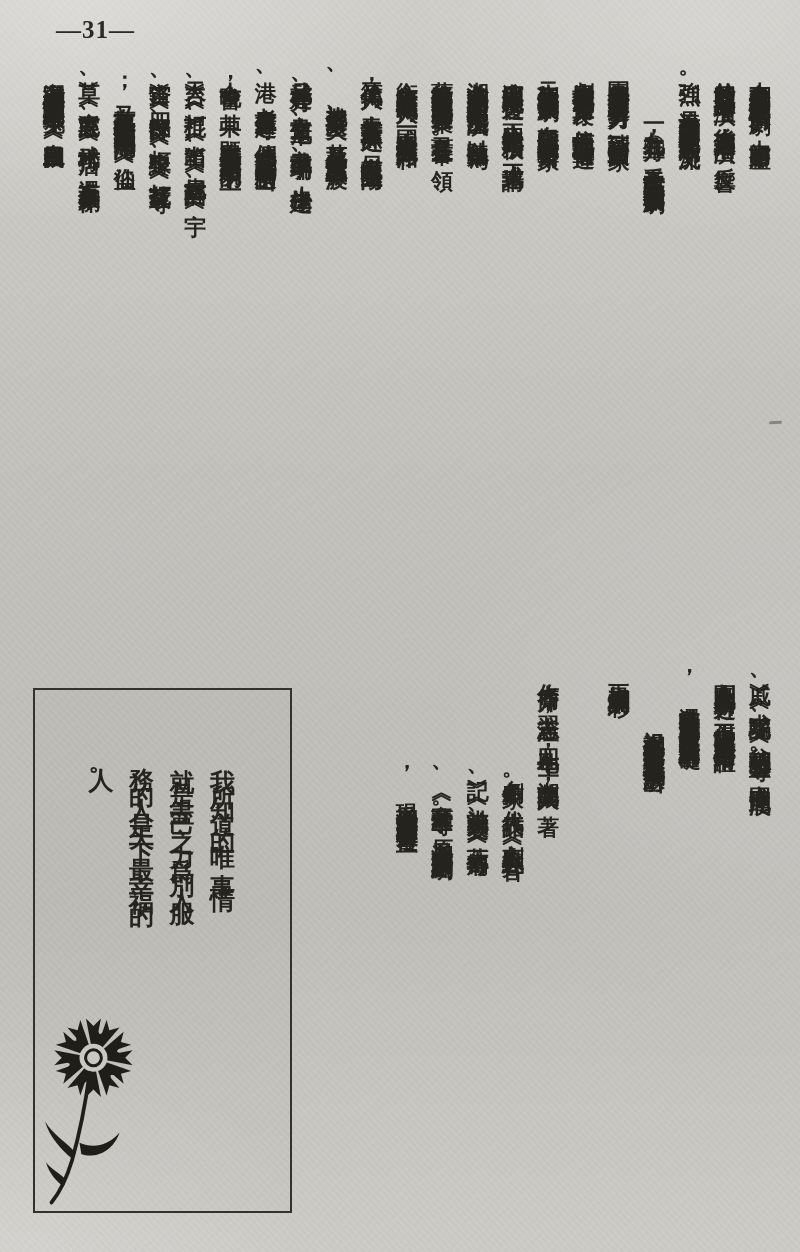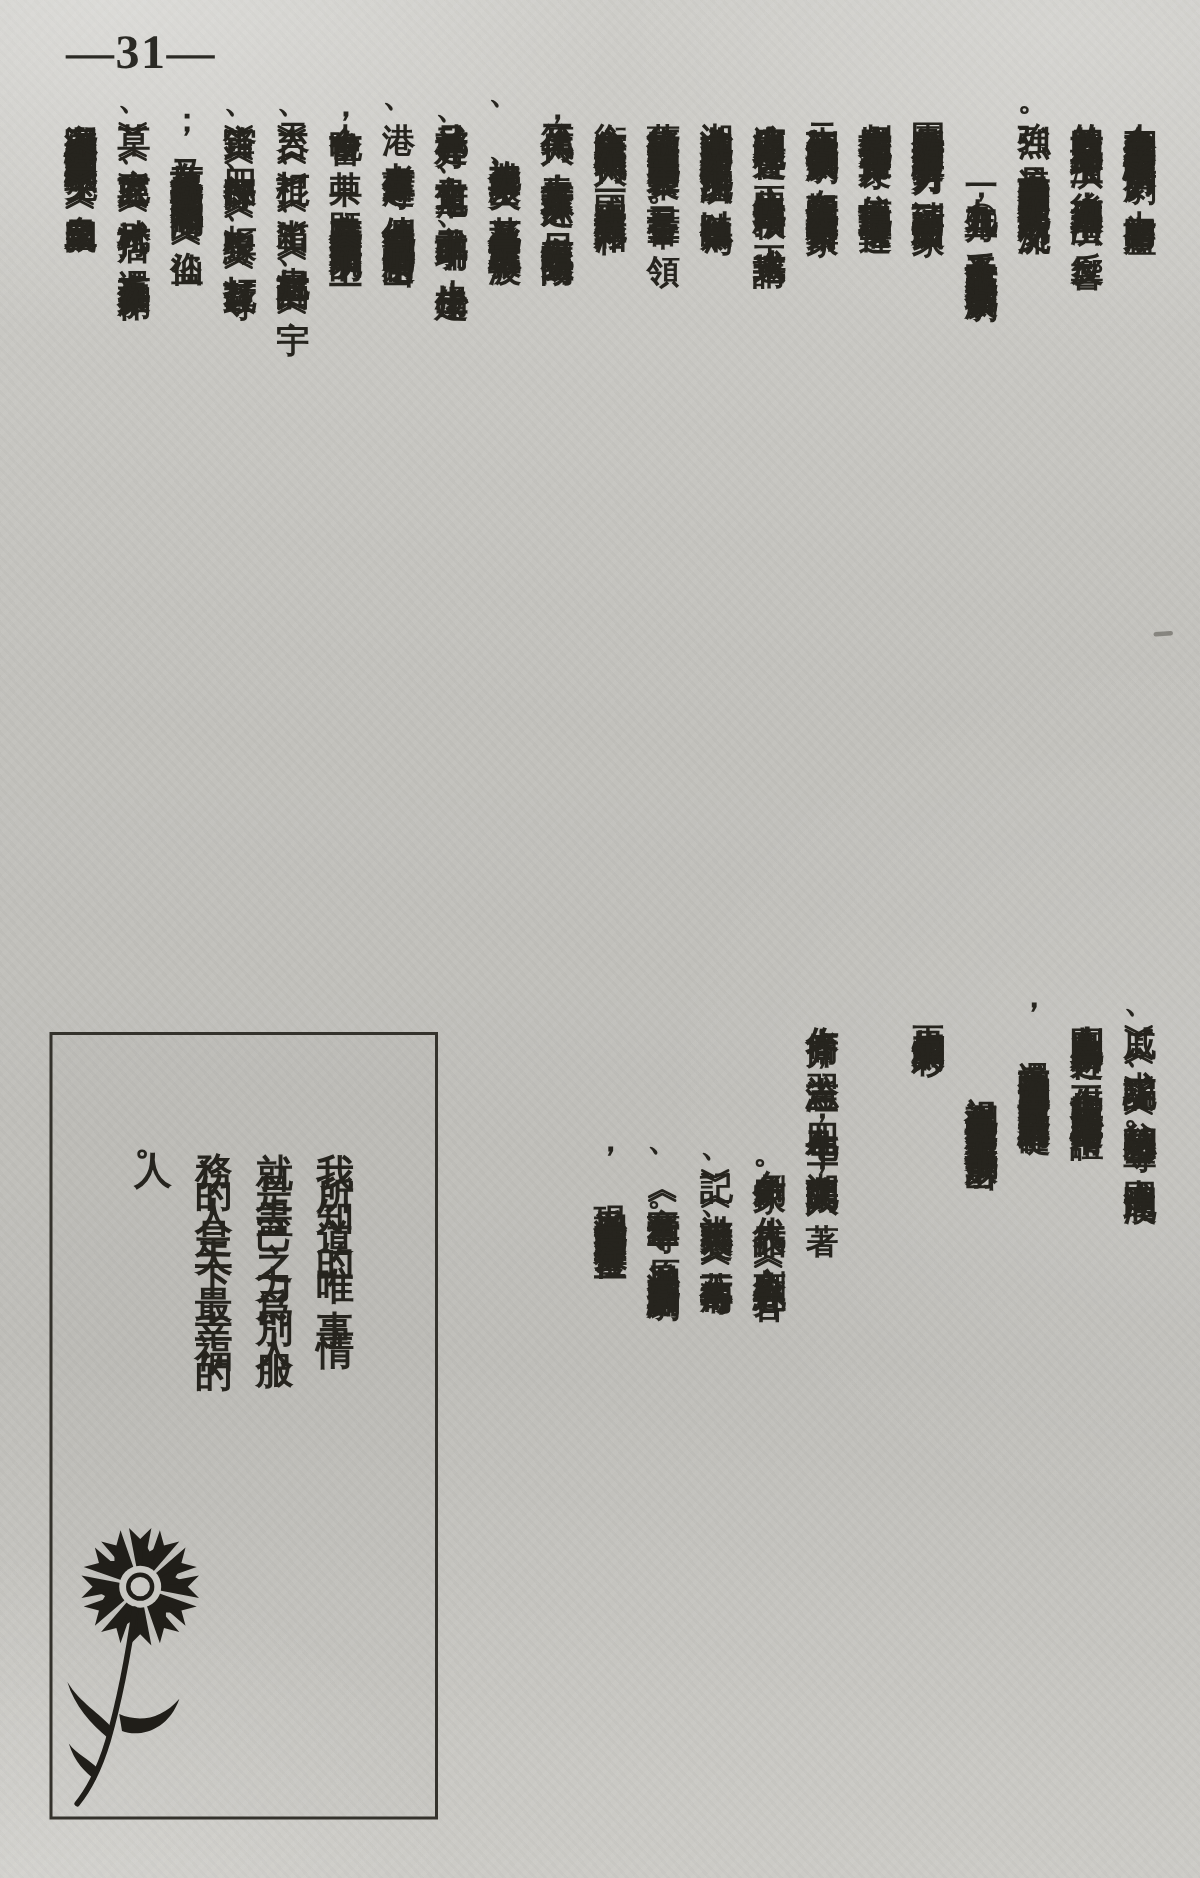--- a/index.html
+++ b/index.html
@@ -16,22 +16,22 @@
     background:
       radial-gradient(480px 320px at 10% 0%,rgba(255,255,255,.28),rgba(255,255,255,0) 70%),
       radial-gradient(420px 300px at 88% 2%,rgba(255,255,255,.16),rgba(255,255,255,0) 70%),
       radial-gradient(520px 420px at 100% 58%,rgba(255,255,255,.10),rgba(255,255,255,0) 72%),
       radial-gradient(420px 320px at 2% 100%,rgba(255,255,255,.14),rgba(255,255,255,0) 70%),
       linear-gradient(180deg,rgba(255,255,255,.10),rgba(0,0,0,.035) 38%,rgba(0,0,0,.05) 72%,rgba(255,255,255,.06)),
       repeating-linear-gradient(47deg,rgba(0,0,0,.018) 0 2px,rgba(0,0,0,0) 2px 5px),
       repeating-linear-gradient(133deg,rgba(255,255,255,.03) 0 3px,rgba(255,255,255,0) 3px 7px);
   }
   .pagenum{
-    position:absolute;top:16px;left:44px;
-    font-size:32px;font-weight:600;letter-spacing:1px;color:#2b2a25;
+    position:absolute;top:16px;left:56px;
+    font-size:25px;font-weight:600;letter-spacing:1px;color:#2b2a25;
   }
   
   .vblock{
     position:absolute;
     writing-mode:vertical-rl;
     text-orientation:mixed;
     font-weight:600;
   }
   .vblock .vcol{line-height:35.3px;white-space:pre;}
   #main-block{top:64px;left:36px;width:742px;height:558px;font-size:22px;letter-spacing:2px;}

